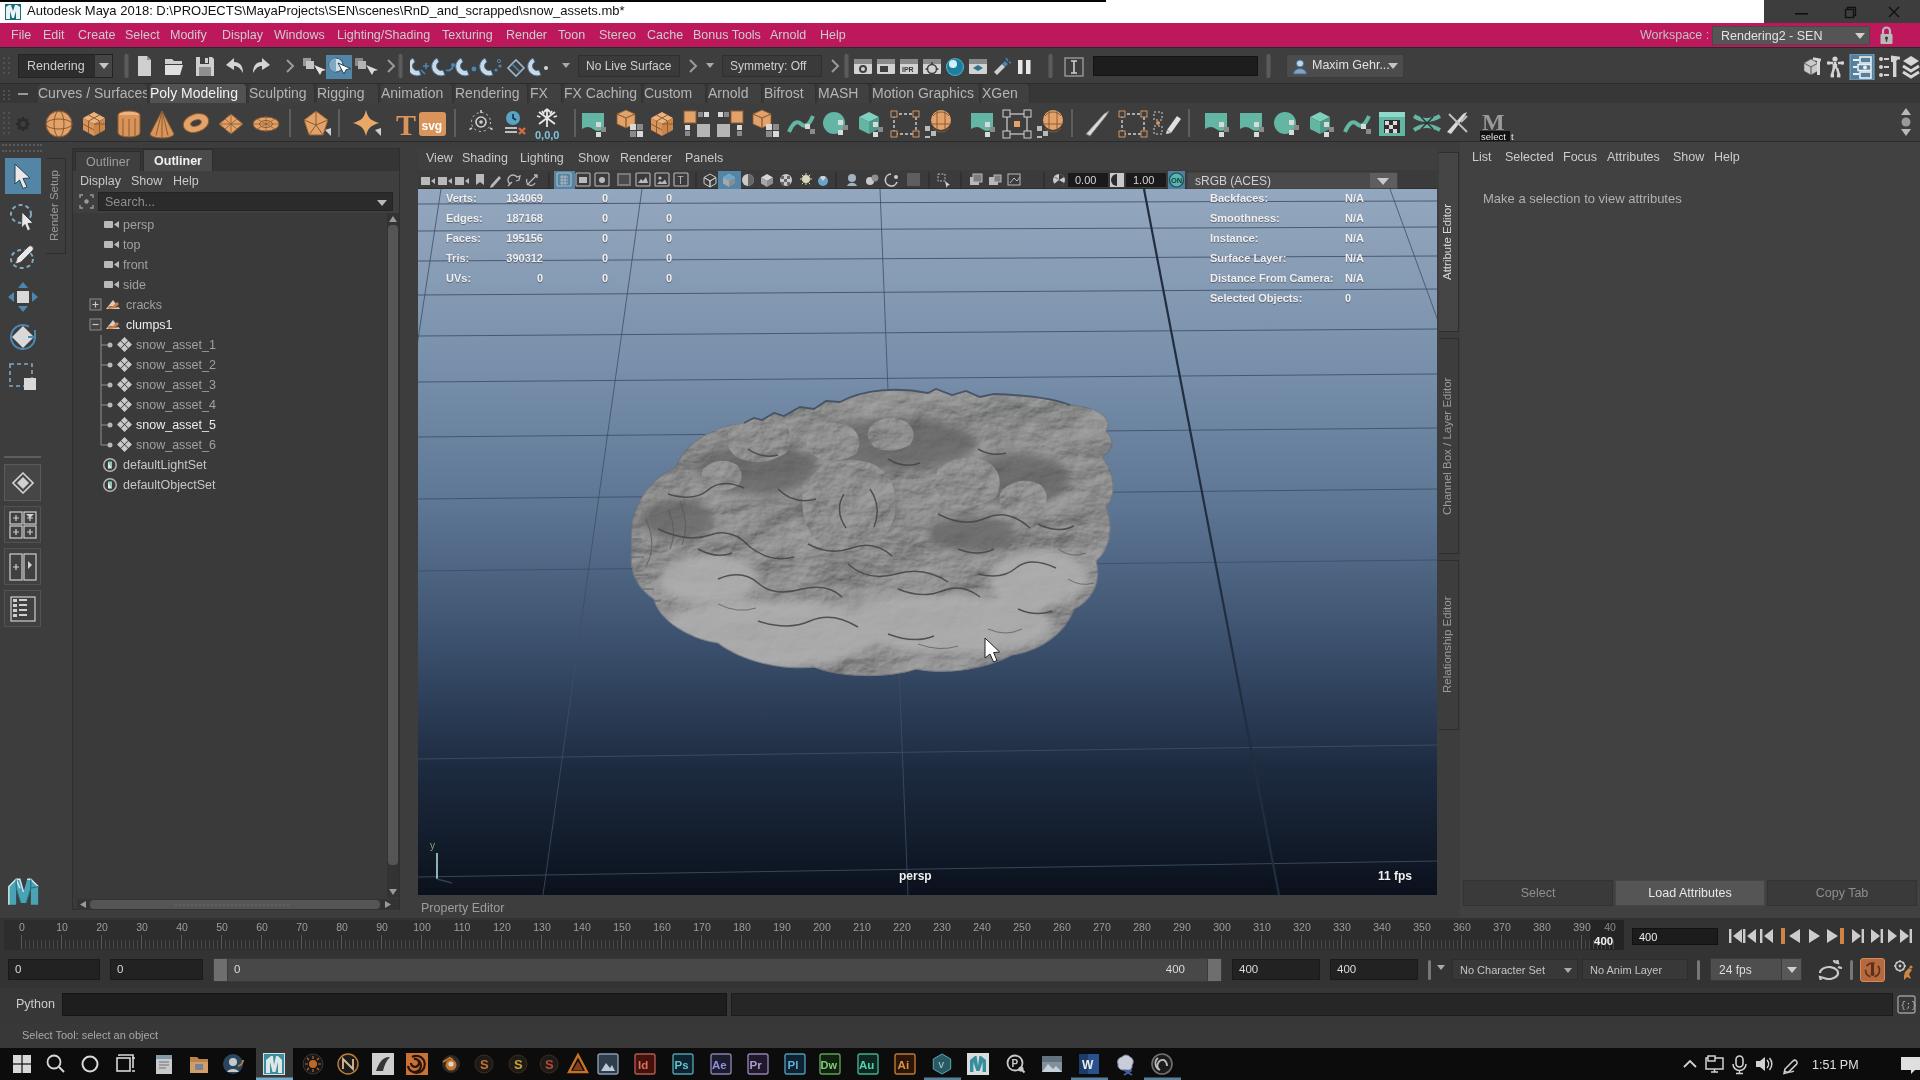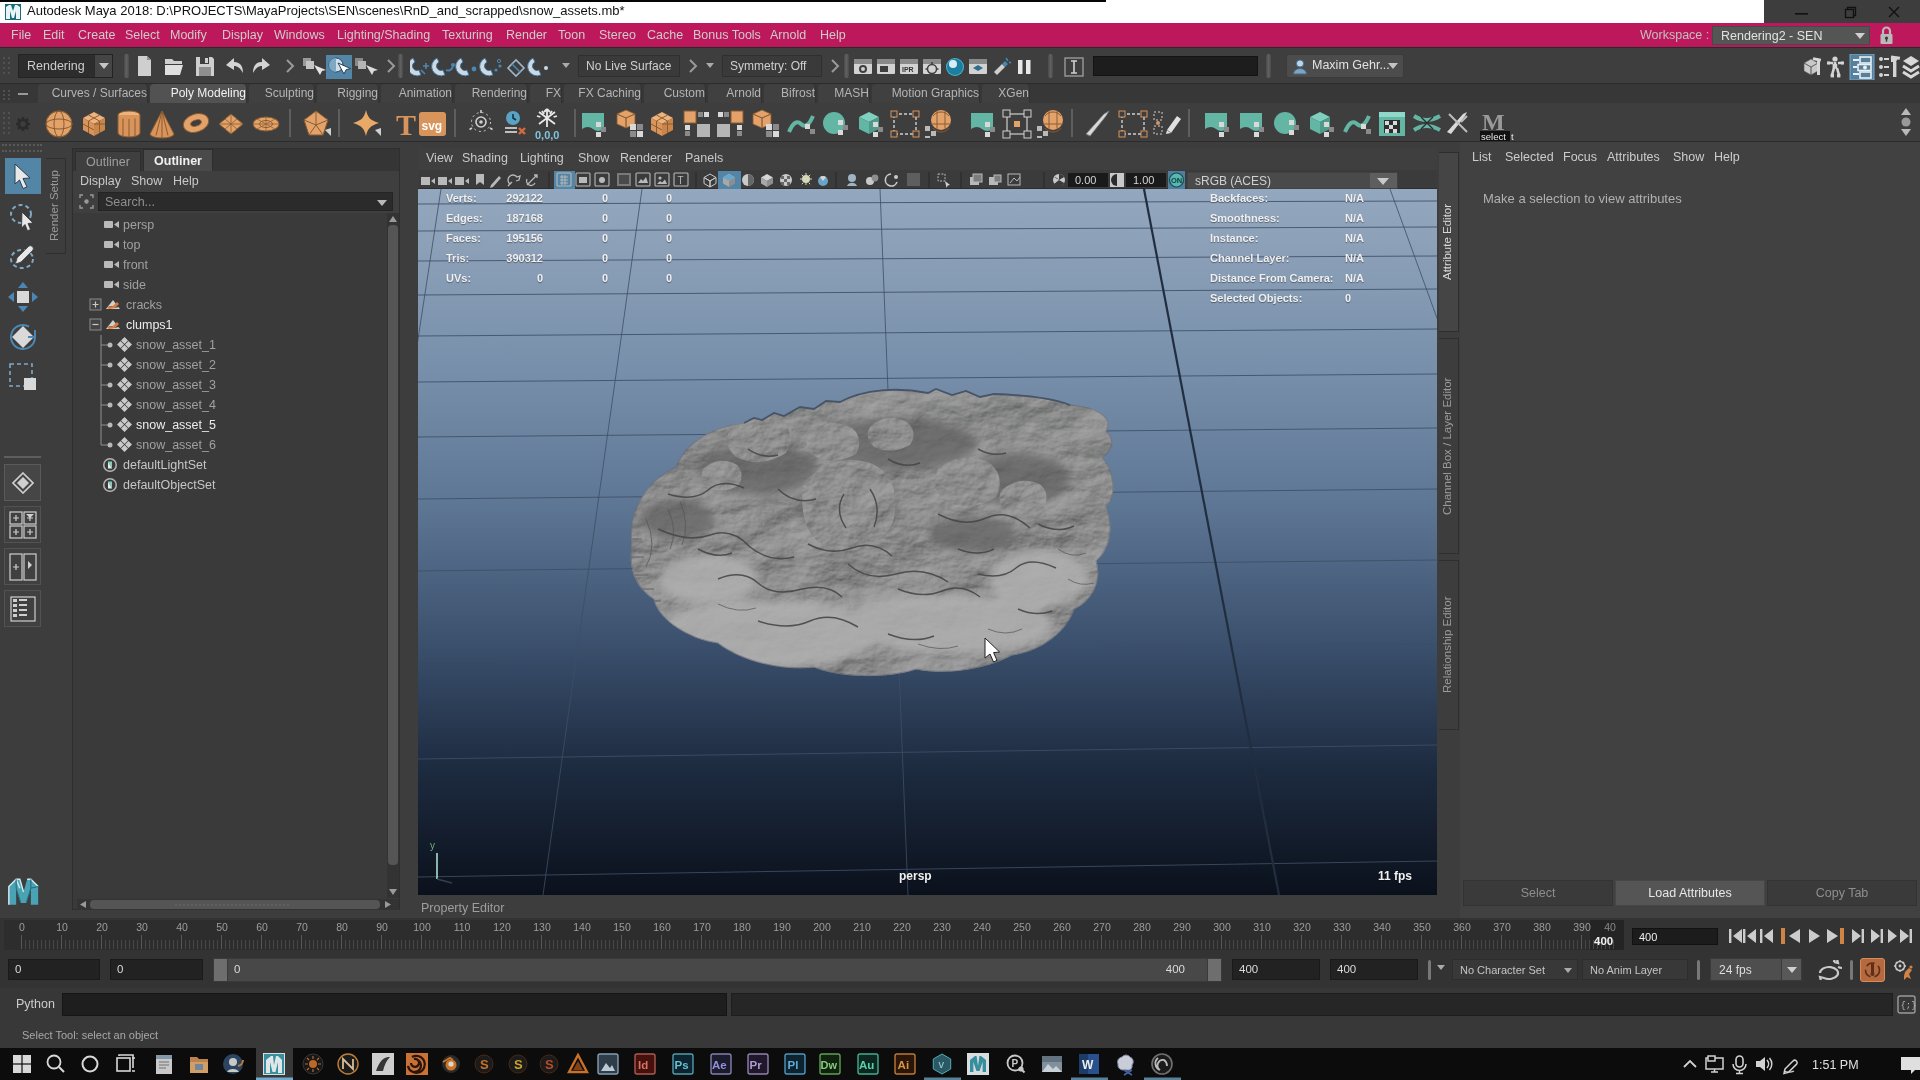--- a/index.html
+++ b/index.html
@@ -18,21 +18,21 @@
 #menubar { left:0; top:23px; width:1920px; height:25px; background:#be185d; border-bottom:1px solid #2a2a2a; }
 #menubar .mi { position:absolute; top:5px; font-size:12.5px; color:#cccccc; white-space:nowrap; }
 
 
 #toolbar { left:0; top:48px; width:1920px; height:36px; background:#3e3e3e; border-bottom:1px solid #2c2c2c; }
 .sep { position:absolute; top:6px; width:5px; height:24px; border-radius:2px; background:linear-gradient(90deg,#4a4a4a,#606060,#4a4a4a); }
 .tfield { position:absolute; background:#2d2d2d; border:1px solid #262626; color:#cfcfcf; font-size:12px; }
 
 
 #shelftabs { left:0; top:84px; width:1920px; height:19px; background:#373737; }
-#shelftabs .st { position:absolute; top:0; height:19px; line-height:19px; padding:0; text-align:right; white-space:nowrap; overflow:hidden; font-size:12px; color:#b4b4b4; background:#404040; border-right:1px solid #313131; border-top-left-radius:4px; border-top-right-radius:4px;}
+#shelftabs .st { position:absolute; top:0; height:19px; line-height:19px; padding:0; text-align:left; white-space:nowrap; overflow:hidden; font-size:14px; color:#b4b4b4; background:#404040; border-right:1px solid #313131; border-top-left-radius:4px; border-top-right-radius:4px;}
 #shelf { left:0; top:103px; width:1920px; height:39px; background:#3e3e3e; border-bottom:1px solid #2b2b2b;}
 
 
 #main { left:0; top:142px; width:1920px; height:776px; background:#3d3d3d; }
 
 
 #outliner { position:absolute; left:72px; top:6px; width:328px; height:762px; background:#3a3a3a; border:1px solid #2e2e2e;}
 .orow { position:absolute; left:0; width:320px; height:20px; font-size:12.5px; color:#a0a0a0; white-space:nowrap; }
 
 
@@ -1093,21 +1093,21 @@
             <text x="0" y="8" font-size="10" fill="#6fae6f" font-family="Liberation Sans">y</text>
             <line x1="7" y1="12" x2="7" y2="38" stroke="#a9ded2" stroke-width="1.6"></line>
             <line x1="7" y1="38" x2="22" y2="42" stroke="#30424f" stroke-width="1.4"></line>
           </g>
 
           <g transform="translate(567,449)">
             <path d="M0 0 L0 20 L5 16 L8.5 24 L12 22.4 L8.6 14.6 L14.6 14 Z" fill="#fff" stroke="#222" stroke-width="1"></path>
           </g>
         </svg>
         <div class="hud" style="left:28px;top:3px">Verts:</div>
-        <div class="hud" style="left:55px;top:3px;width:70px;text-align:right">292122</div>
+        <div class="hud" style="left:55px;top:3px;width:70px;text-align:right">134069</div>
         <div class="hud" style="left:155px;top:3px;width:35px;text-align:right">0</div>
         <div class="hud" style="left:219px;top:3px;width:35px;text-align:right">0</div>
         <div class="hud" style="left:28px;top:23px">Edges:</div>
         <div class="hud" style="left:55px;top:23px;width:70px;text-align:right">187168</div>
         <div class="hud" style="left:155px;top:23px;width:35px;text-align:right">0</div>
         <div class="hud" style="left:219px;top:23px;width:35px;text-align:right">0</div>
         <div class="hud" style="left:28px;top:43px">Faces:</div>
         <div class="hud" style="left:55px;top:43px;width:70px;text-align:right">195156</div>
         <div class="hud" style="left:155px;top:43px;width:35px;text-align:right">0</div>
         <div class="hud" style="left:219px;top:43px;width:35px;text-align:right">0</div>
@@ -1118,21 +1118,21 @@
         <div class="hud" style="left:28px;top:83px">UVs:</div>
         <div class="hud" style="left:55px;top:83px;width:70px;text-align:right">0</div>
         <div class="hud" style="left:155px;top:83px;width:35px;text-align:right">0</div>
         <div class="hud" style="left:219px;top:83px;width:35px;text-align:right">0</div>
         <div class="hud" style="left:792px;top:3px">Backfaces:</div>
           <div class="hud" style="left:927px;top:3px">N/A</div>
         <div class="hud" style="left:792px;top:23px">Smoothness:</div>
           <div class="hud" style="left:927px;top:23px">N/A</div>
         <div class="hud" style="left:792px;top:43px">Instance:</div>
           <div class="hud" style="left:927px;top:43px">N/A</div>
-        <div class="hud" style="left:792px;top:63px">Channel Layer:</div>
+        <div class="hud" style="left:792px;top:63px">Surface Layer:</div>
           <div class="hud" style="left:927px;top:63px">N/A</div>
         <div class="hud" style="left:792px;top:83px">Distance From Camera:</div>
           <div class="hud" style="left:927px;top:83px">N/A</div>
         <div class="hud" style="left:792px;top:103px">Selected Objects:</div>
           <div class="hud" style="left:927px;top:103px">0</div>
         <div class="hud" style="left:481px;top:680px;font-size:12px">persp</div>
         <div class="hud" style="left:960px;top:680px;font-size:12px">11 fps</div>
       </div>
     </div>
 

